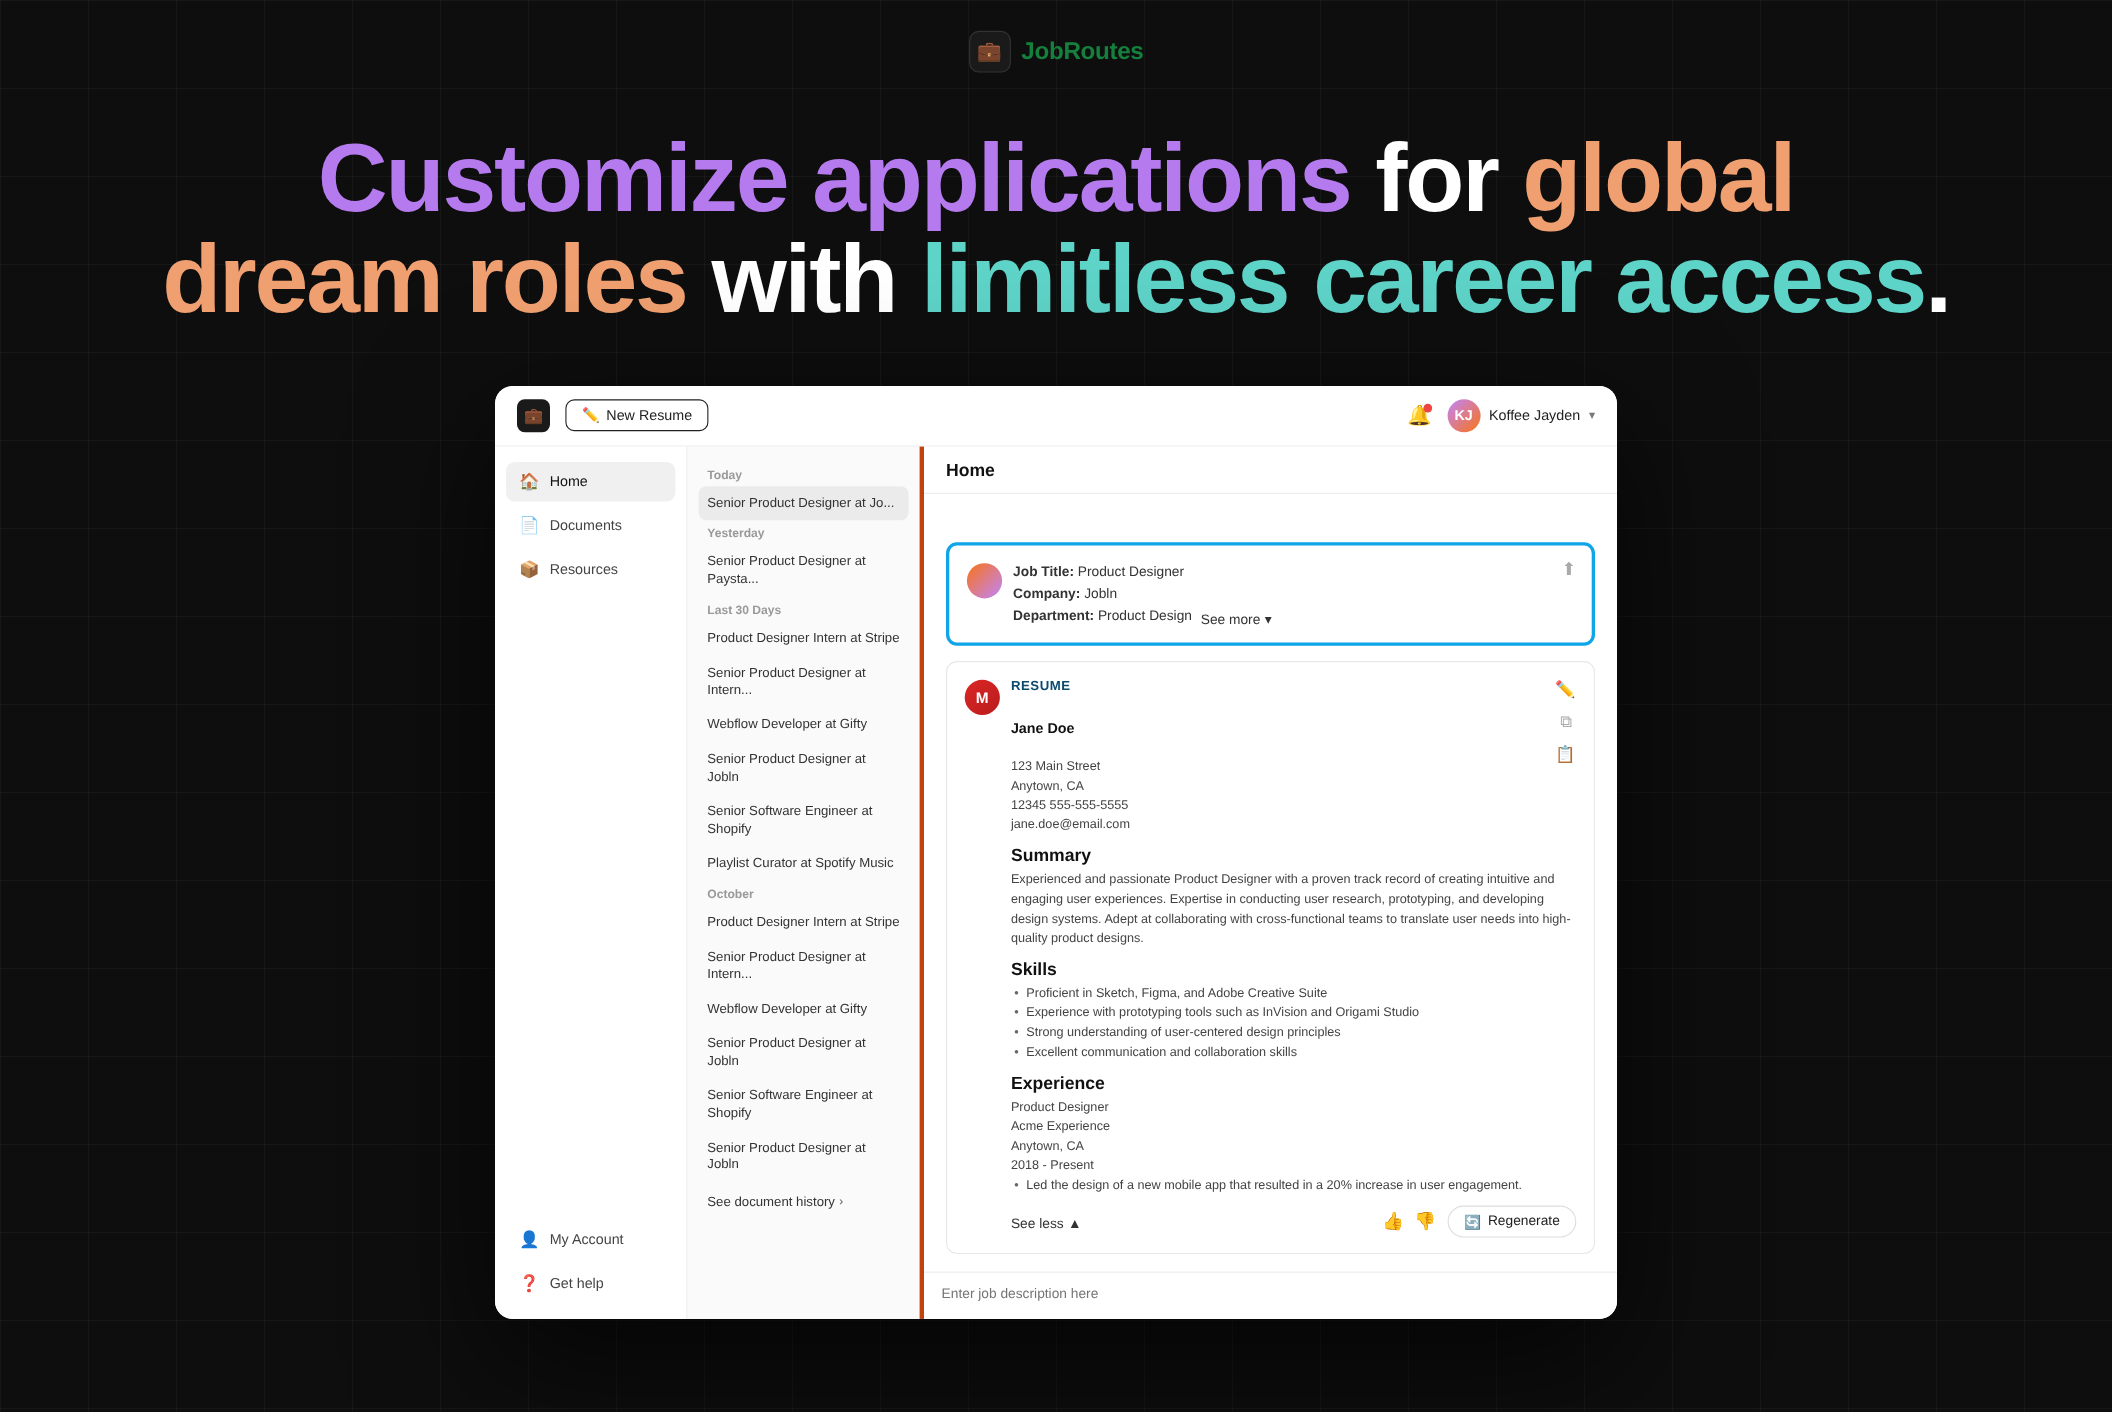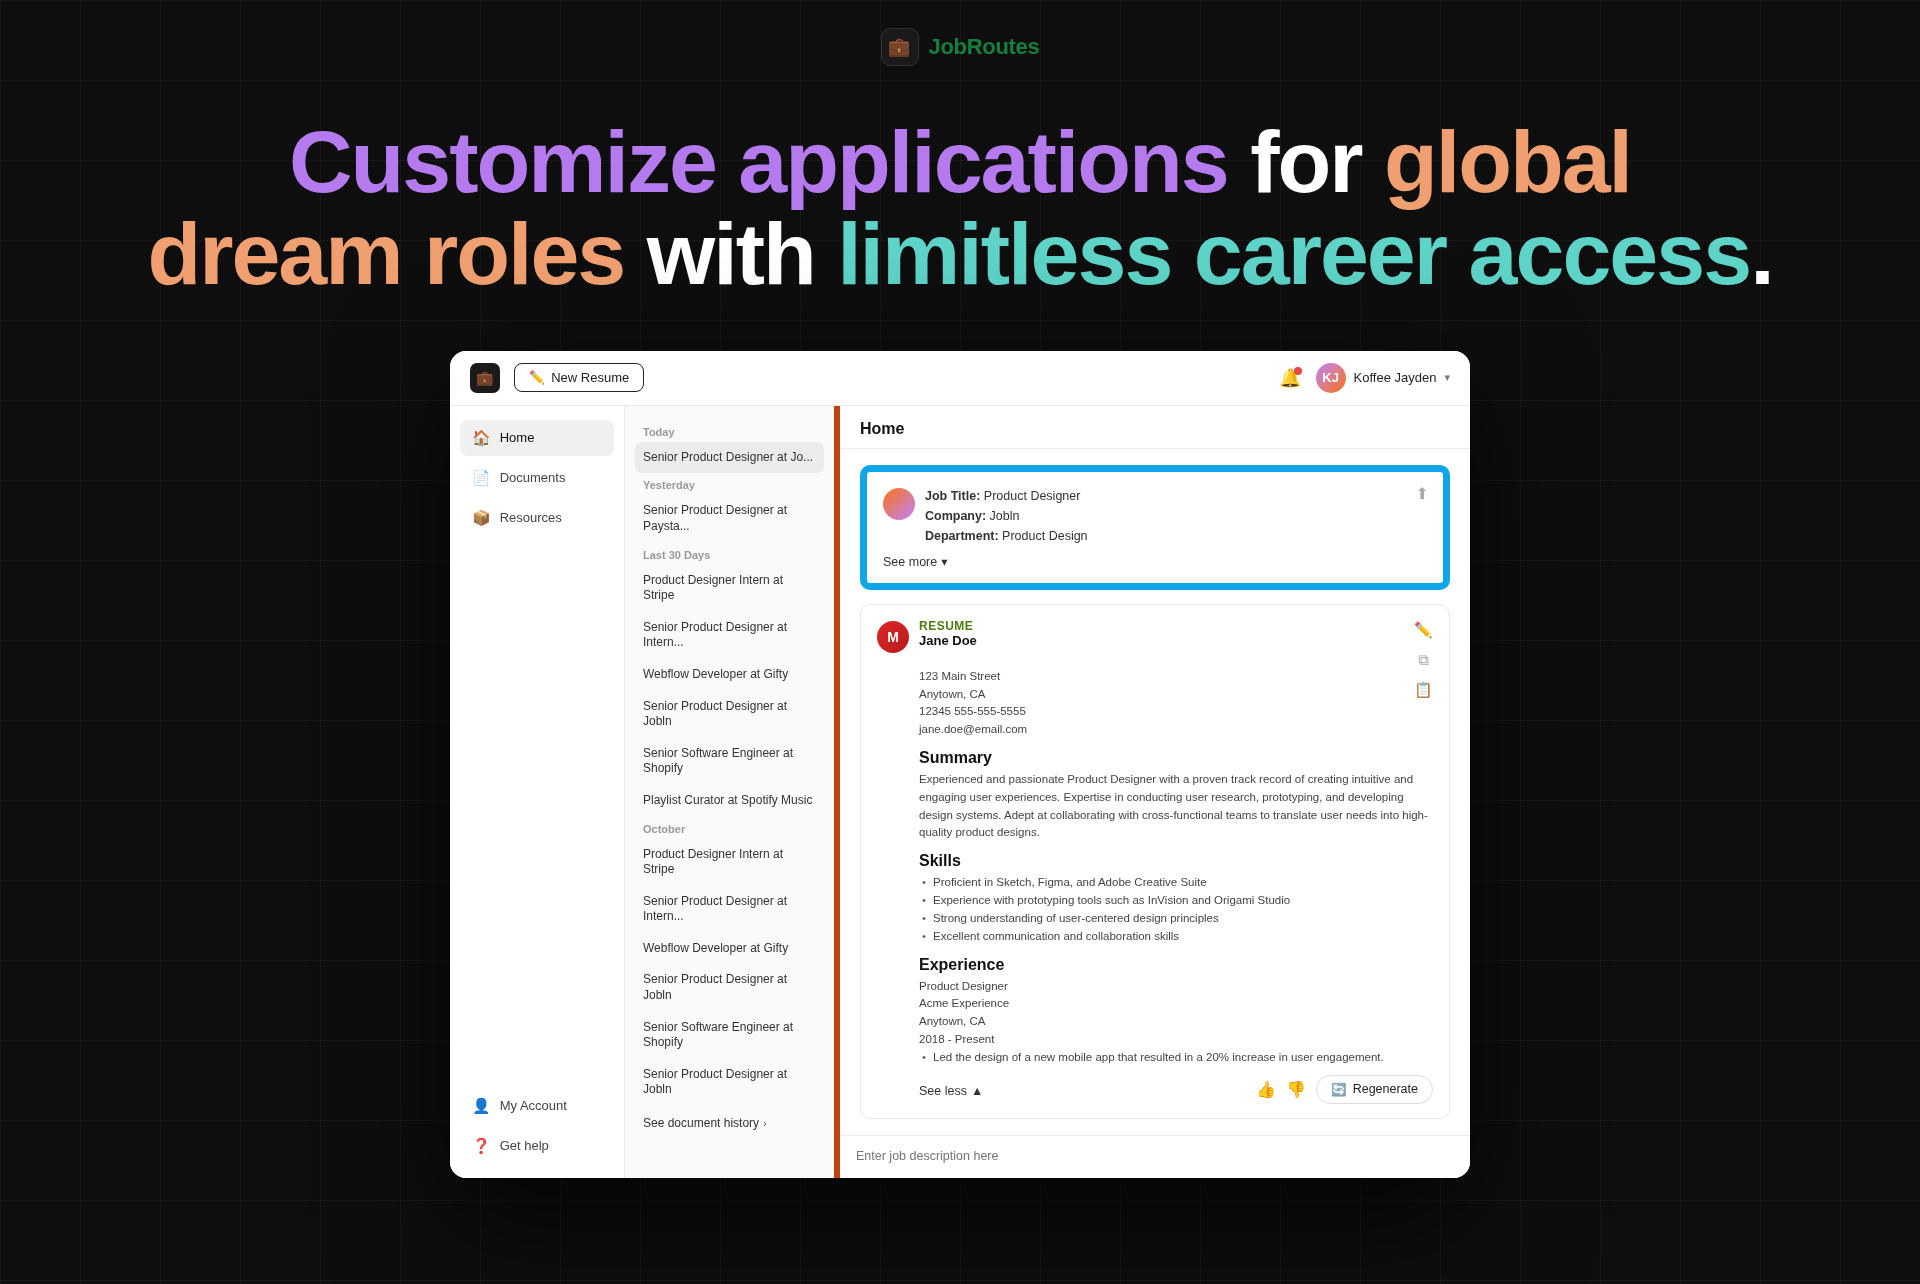--- a/index.html
+++ b/index.html
@@ -208,21 +208,21 @@
       display: flex;
       flex-direction: column;
       gap: 4px;
       margin-top: 8px;
     }
 
     
     .history-panel {
       width: 215px;
       background: #fafafa;
-      border-right: 6px solid #c2410c;
+      border-right: 4px solid #c2410c;
       padding: 14px 10px;
       overflow-y: auto;
       font-size: 12px;
     }
     .history-section-label {
       font-size: 11px;
       font-weight: 600;
       color: #999;
       padding: 6px 8px 4px;
       text-transform: capitalize;
@@ -261,27 +261,28 @@
       flex: 1;
       overflow-y: auto;
       padding: 16px 20px;
       display: flex;
       flex-direction: column;
       gap: 14px;
     }
 
     
     .job-card {
-      border: 7px solid #0ea5e9;
+      border: 3px solid #0ea5e9;
       border-radius: 10px;
       padding: 14px 16px;
       display: flex;
-      flex-direction: column;
+      flex-direction: row;
       gap: 8px;
       position: relative;
+      margin-top: 28px;
     }
     .job-card-header {
       display: flex;
       align-items: flex-start;
       gap: 10px;
     }
     .job-avatar {
       width: 32px; height: 32px;
       border-radius: 50%;
       background: linear-gradient(135deg, #f97316, #c084fc);
@@ -332,23 +333,23 @@
       display: flex; align-items: center; justify-content: center;
       font-size: 14px;
       font-weight: 700;
       color: #fff;
       margin-top: 2px;
     }
     .resume-content { flex: 1; }
     .resume-label {
       font-size: 12px;
       font-weight: 700;
-      color: #4d7c0f;
+      color: #0c4a6e;
       letter-spacing: 0.5px;
-      margin-bottom: 0;
+      margin-bottom: 24px;
     }
     .resume-name {
       font-size: 13px;
       font-weight: 700;
       color: #111;
       margin-bottom: 20px;
     }
     .resume-text {
       font-size: 11.5px;
       color: #444;

